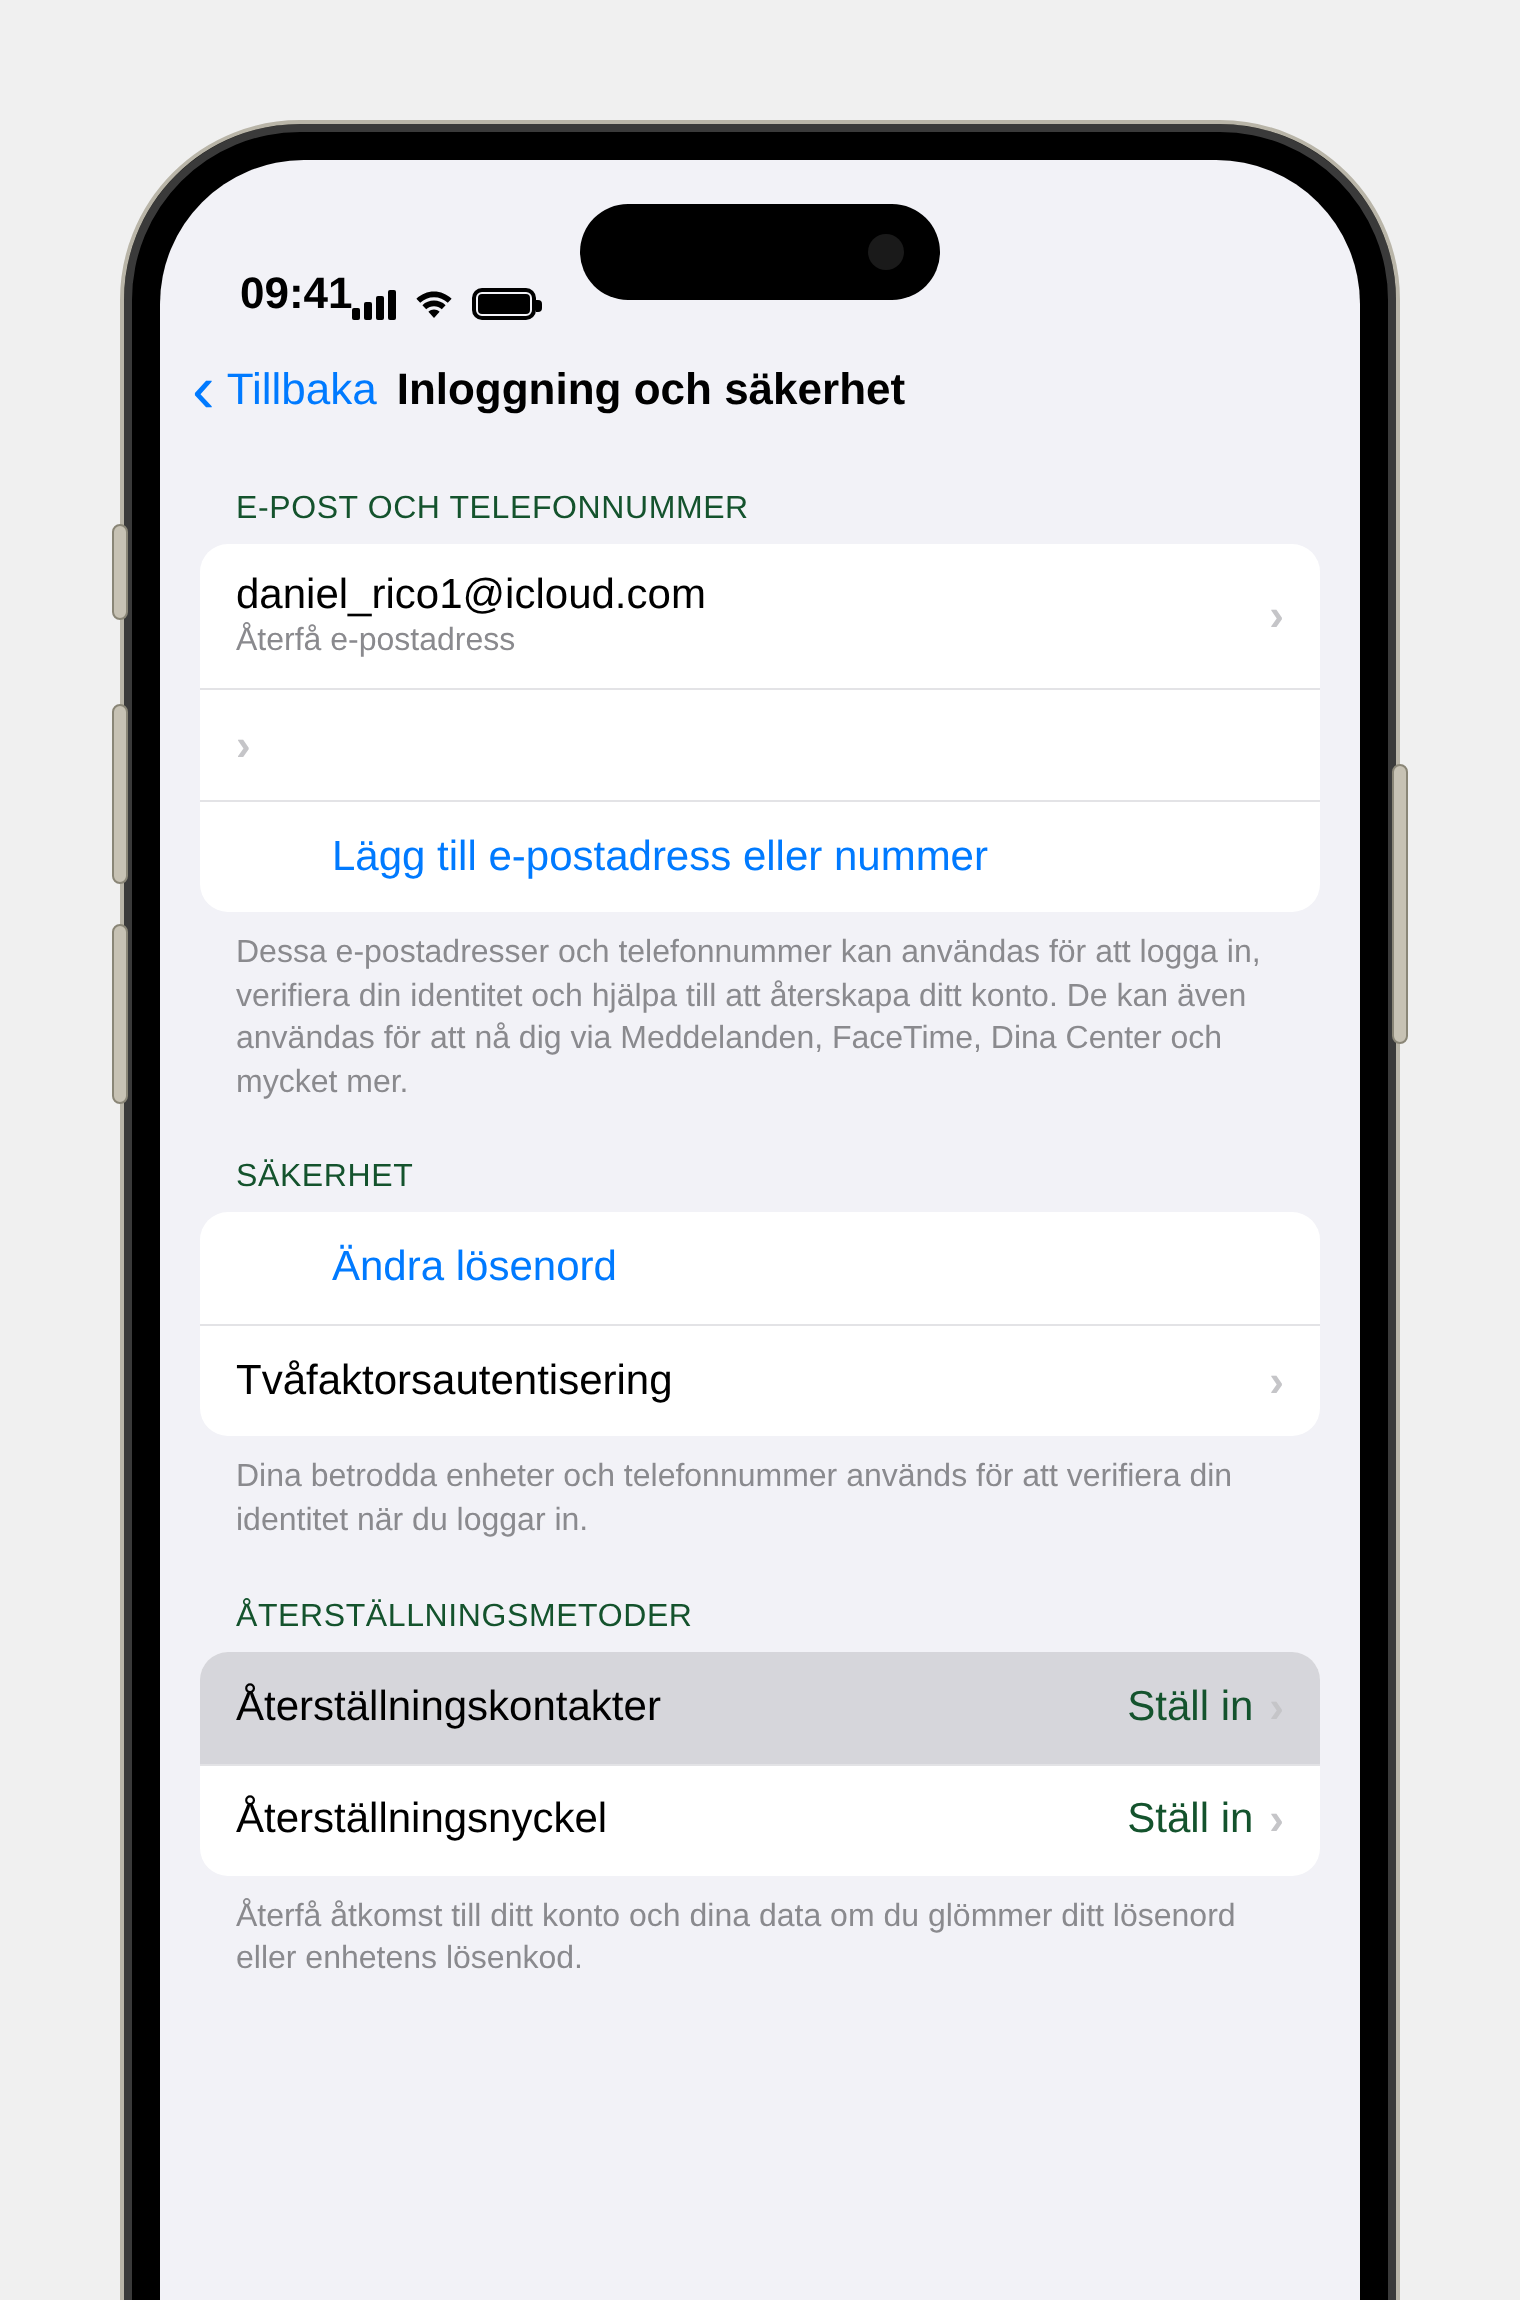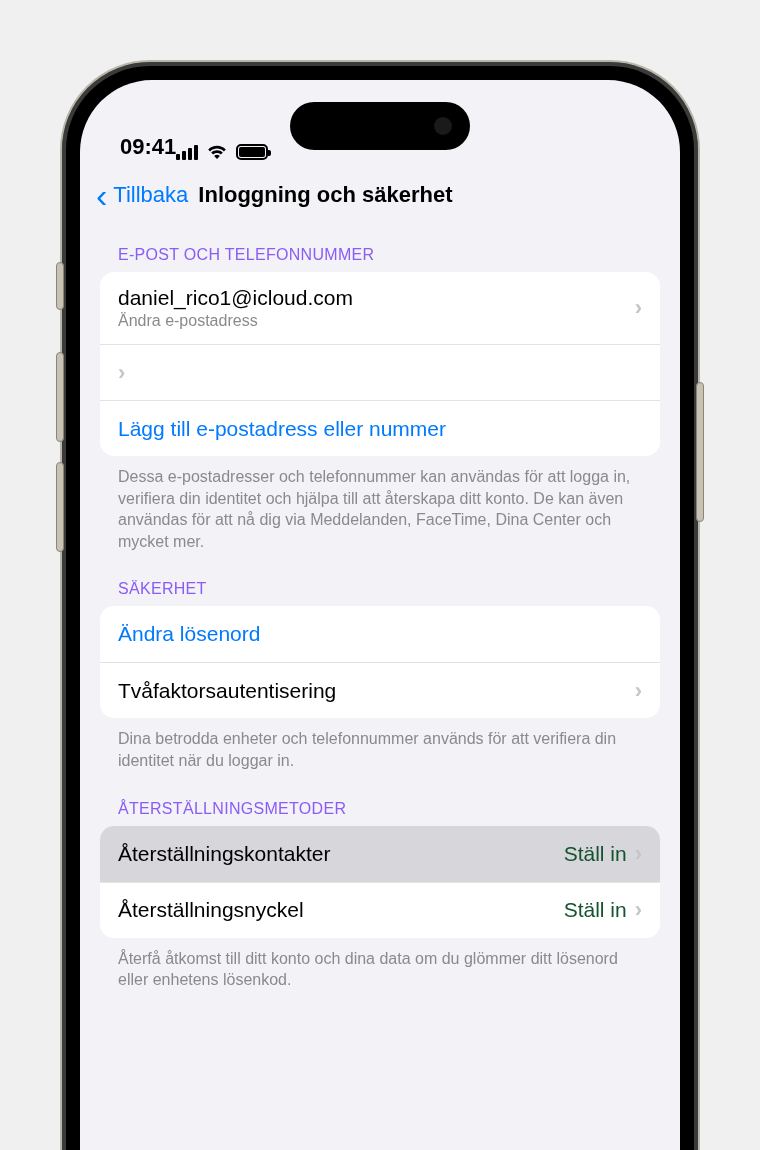--- a/index.html
+++ b/index.html
@@ -112,21 +112,21 @@
     color: #000;
   }
 
   .content {
     padding: 0 20px;
     overflow: hidden;
   }
 
   .section-header {
     font-size: 16px;
-    color: #8b5cf6;
+    color: #14532d;
     letter-spacing: 0.3px;
     padding: 20px 18px 8px 18px;
     text-transform: uppercase;
   }
 
   .group {
     background: #fff;
     border-radius: 14px;
     overflow: hidden;
   }
@@ -137,21 +137,21 @@
     padding: 14px 18px;
     min-height: 56px;
     border-top: 1px solid #e3e3e6;
     position: relative;
   }
   .row:first-child { border-top: none; }
   .row.highlighted { background: #d6d6db; }
 
   .row-main { flex: 1; display: flex; flex-direction: column; gap: 2px; }
   .row-title { font-size: 21px; color: #000; }
-  .row-title.link { color: #007aff; }
+  .row-title.link { color: #007aff; margin-left: 48px; }
   .row-sub { font-size: 16px; color: #8a8a8e; }
   .row-value { font-size: 21px; color: #14532d; margin-right: 8px; }
   .chevron {
     color: #c5c5c8;
     font-size: 22px;
     font-weight: 600;
   }
 
   .section-footer {
     font-size: 16px;
@@ -223,21 +223,21 @@
         <span class="nav-title">Inloggning och säkerhet</span>
       </div>
 
       <div class="content">
 
         <div class="section-header">E-POST OCH TELEFONNUMMER</div>
         <div class="group">
           <div class="row">
             <div class="row-main">
               <span class="row-title">daniel_rico1@icloud.com</span>
-              <span class="row-sub">Ändra e-postadress</span>
+              <span class="row-sub">Återfå e-postadress</span>
             </div>
             <span class="chevron">›</span>
           </div>
           <div class="row">
             <span class="chevron">›</span>
           </div>
           <div class="row">
             <div class="row-main">
               <span class="row-title link">Lägg till e-postadress eller nummer</span>
             </div>

